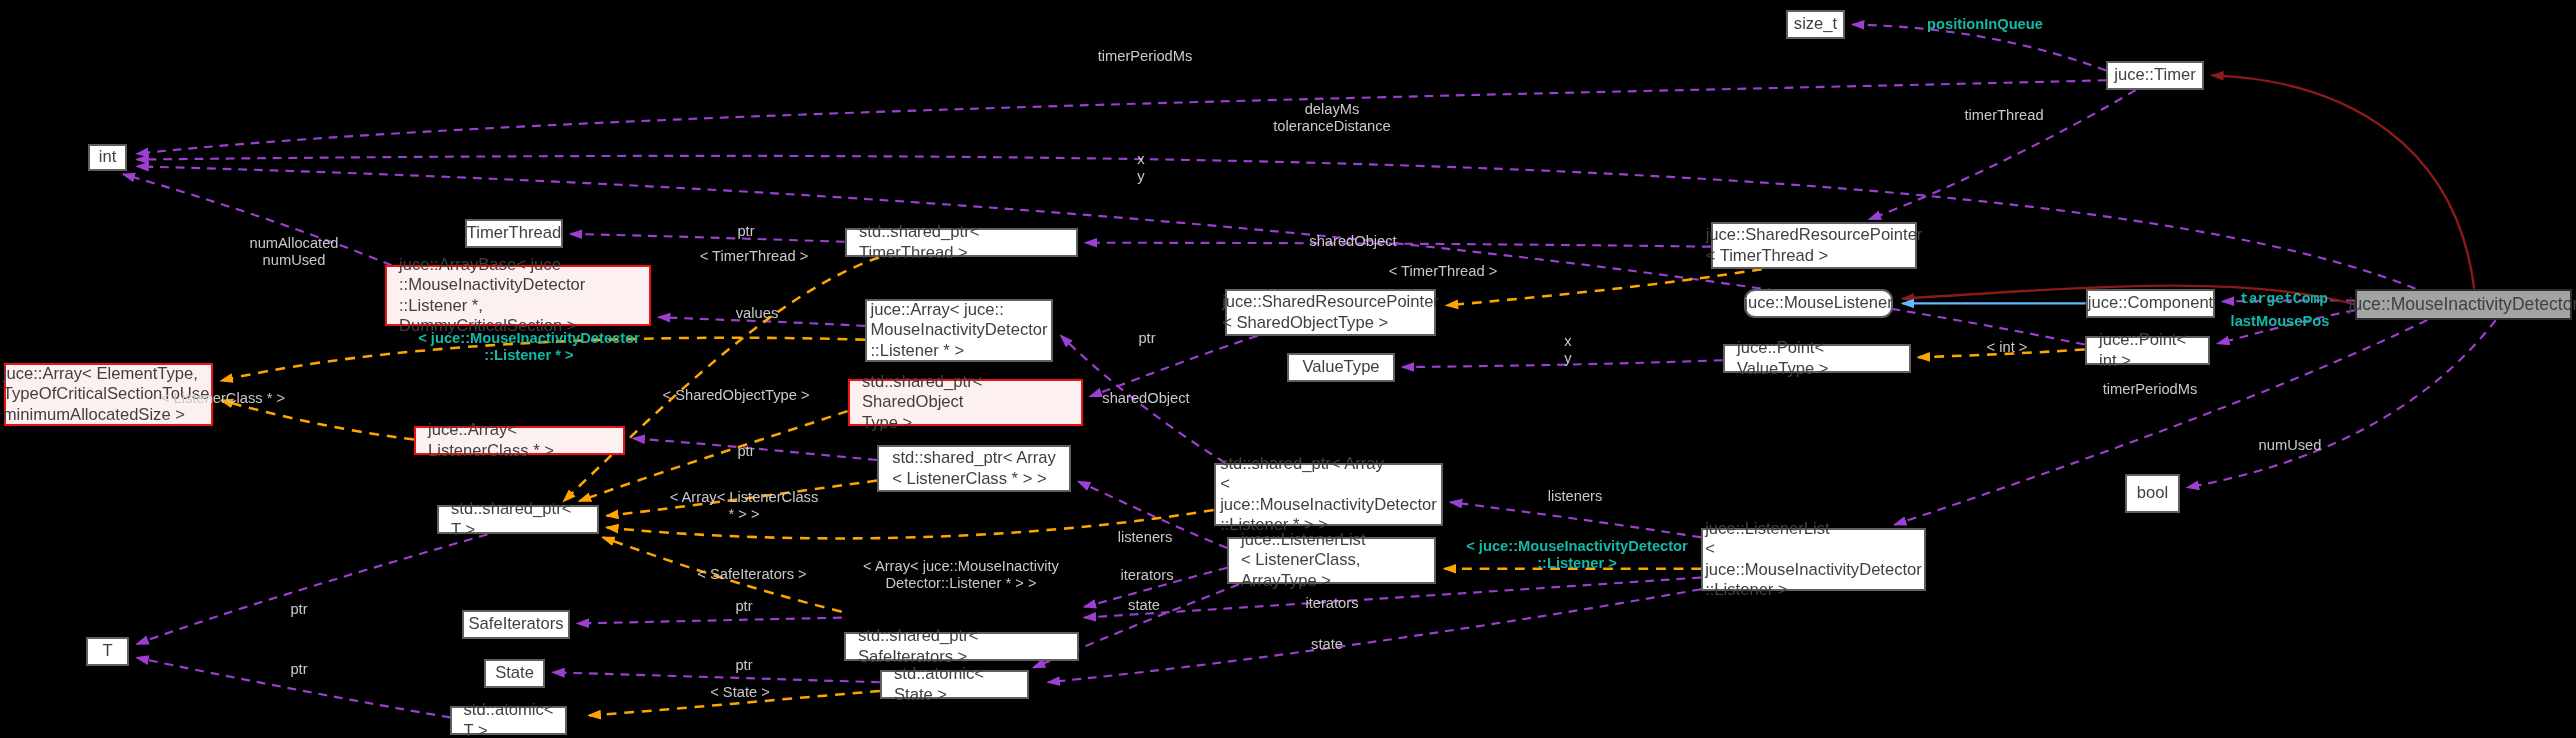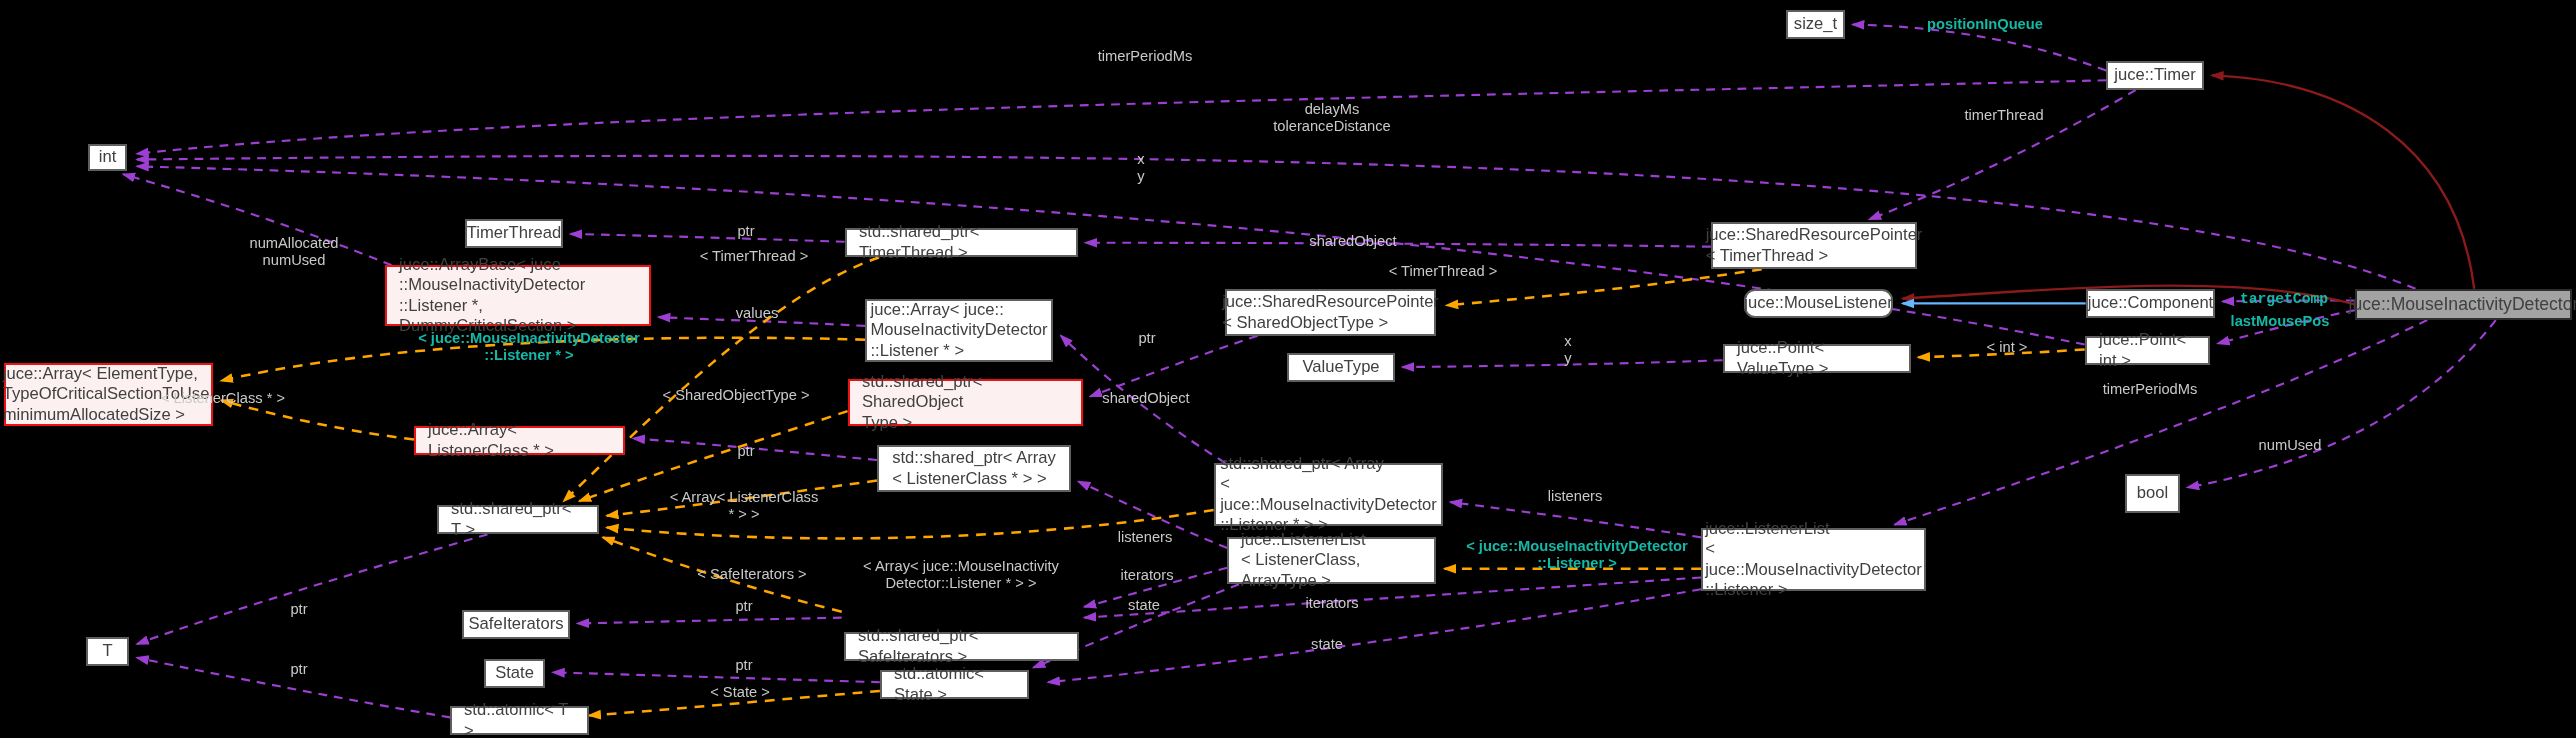--- a/index.html
+++ b/index.html
@@ -122,21 +122,21 @@
   <div class="node" style="left:1227px;top:537px;width:209px;height:47px;">juce::ListenerList
 &lt; ListenerClass, ArrayType &gt;</div>
   <div class="node" style="left:1701px;top:528px;width:225px;height:63px;">juce::ListenerList
 &lt; juce::MouseInactivityDetector
 ::Listener &gt;</div>
   <div class="node" style="left:2125px;top:474px;width:55px;height:39px;">bool</div>
   <div class="node" style="left:462px;top:610px;width:108px;height:29px;">SafeIterators</div>
   <div class="node" style="left:844px;top:604px;width:235px;height:29px;margin-top:28px;">std::shared_ptr&lt; SafeIterators &gt;</div>
   <div class="node" style="left:484px;top:659px;width:61px;height:29px;">State</div>
   <div class="node" style="left:880px;top:670px;width:149px;height:29px;">std::atomic&lt; State &gt;</div>
-  <div class="node" style="left:450px;top:706px;width:139px;height:29px;">std::atomic&lt; T &gt;</div>
+  <div class="node" style="left:450px;top:706px;width:117px;height:29px;">std::atomic&lt; T &gt;</div>
   <div class="node" style="left:86px;top:637px;width:43px;height:29px;">T</div>
 
   <div class="elabel b" style="left:1985px;top:23.5px;">positionInQueue</div>
   <div class="elabel" style="left:1145px;top:56px;">timerPeriodMs</div>
   <div class="elabel" style="left:1332px;top:118px;">delayMs
 toleranceDistance</div>
   <div class="elabel" style="left:1141px;top:168px;">x
 y</div>
   <div class="elabel" style="left:294px;top:220px;margin-top:32px;">numAllocated
 numUsed</div>

